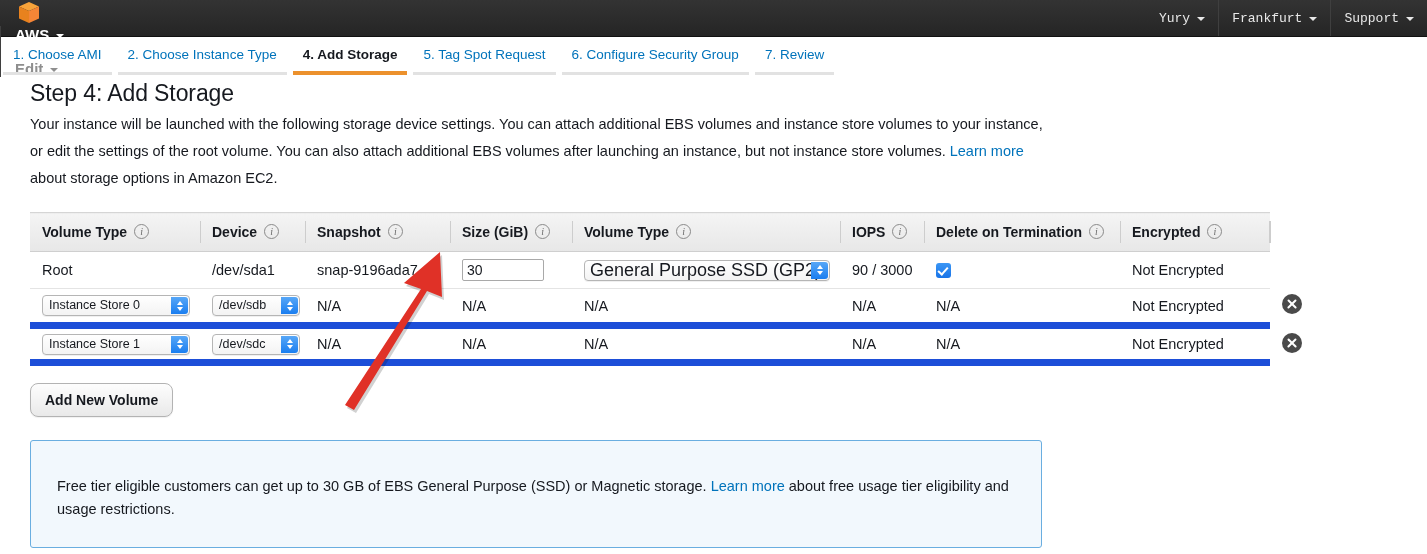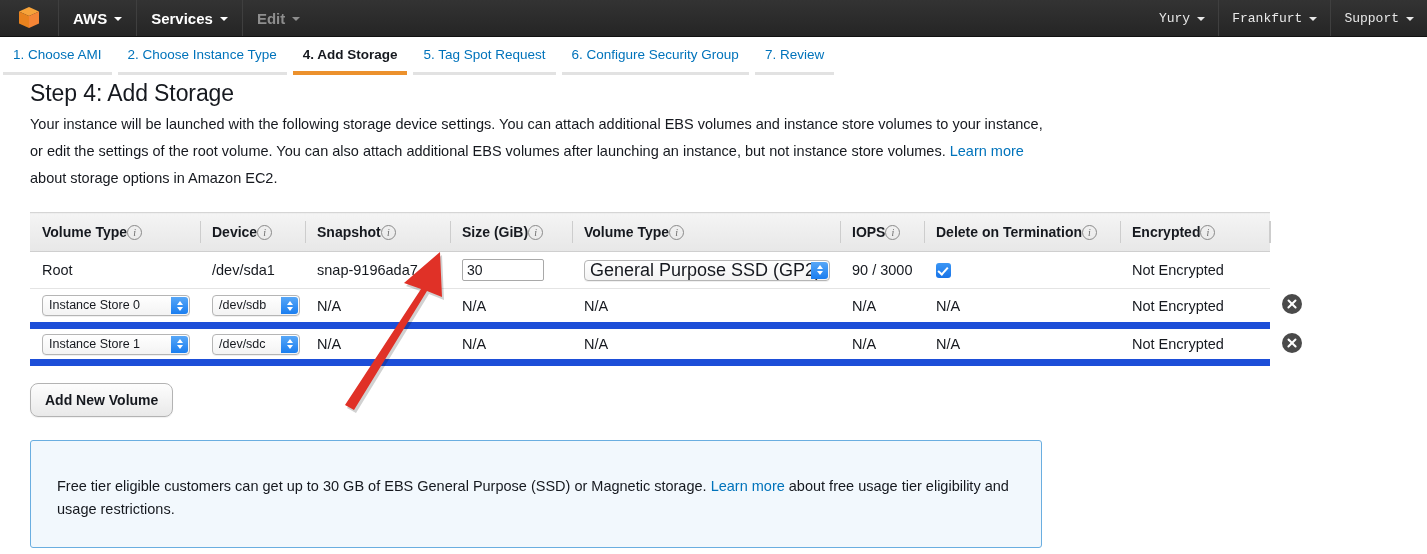--- a/index.html
+++ b/index.html
@@ -13,21 +13,21 @@
   body { position: relative; overflow: hidden; }
 
   
   .navbar {
     position: absolute; left: 0; top: 0; width: 1427px; height: 37px;
     background: #2a2a2a;
     background: linear-gradient(to bottom, #333333 0%, #252525 100%);
     display: flex; align-items: center;
     border-bottom: 1px solid #111;
   }
-  .nav-left { display: flex; align-items: flex-start; height: 100%; }
+  .nav-left { display: flex; align-items: flex-start; height: 100%; flex-direction: column; }
   .nav-right { display: flex; align-items: center; height: 100%; margin-left: auto; font-family: Liberation Mono, monospace; }
   .nav-logo {
     width: 58px; height: 100%;
     display: flex; align-items: center; justify-content: center;
   }
   .nav-item {
     display: flex; align-items: center; gap: 7px;
     height: 100%; padding: 0 14px;
     color: #ffffff; font-size: 15px; font-weight: bold;
     white-space: nowrap;
@@ -94,21 +94,21 @@
     white-space: nowrap;
   }
   table.storage thead th + th::before {
     content: ""; position: absolute; left: 0; top: 8px; bottom: 8px;
     width: 1px; background: #cdcdcd;
   }
   table.storage thead th.last-div::after {
     content: ""; position: absolute; right: 0; top: 8px; bottom: 8px;
     width: 1px; background: #cdcdcd;
   }
-  .th-inner { display: inline-flex; align-items: flex-end; gap: 0; }
+  .th-inner { display: inline-flex; align-items: flex-start; gap: 7px; }
   .info-i {
     display: inline-flex; align-items: center; justify-content: center;
     width: 15px; height: 15px; border-radius: 50%;
     border: 1px solid #8a8a8a; color: #6b6b6b;
     font-size: 10px; font-style: italic; font-family: "Liberation Serif", serif;
     font-weight: normal; line-height: 1;
   }
   table.storage tbody td {
     height: 37px; font-size: 14.5px; color: #16191f;
     padding: 0 0 0 12px;

